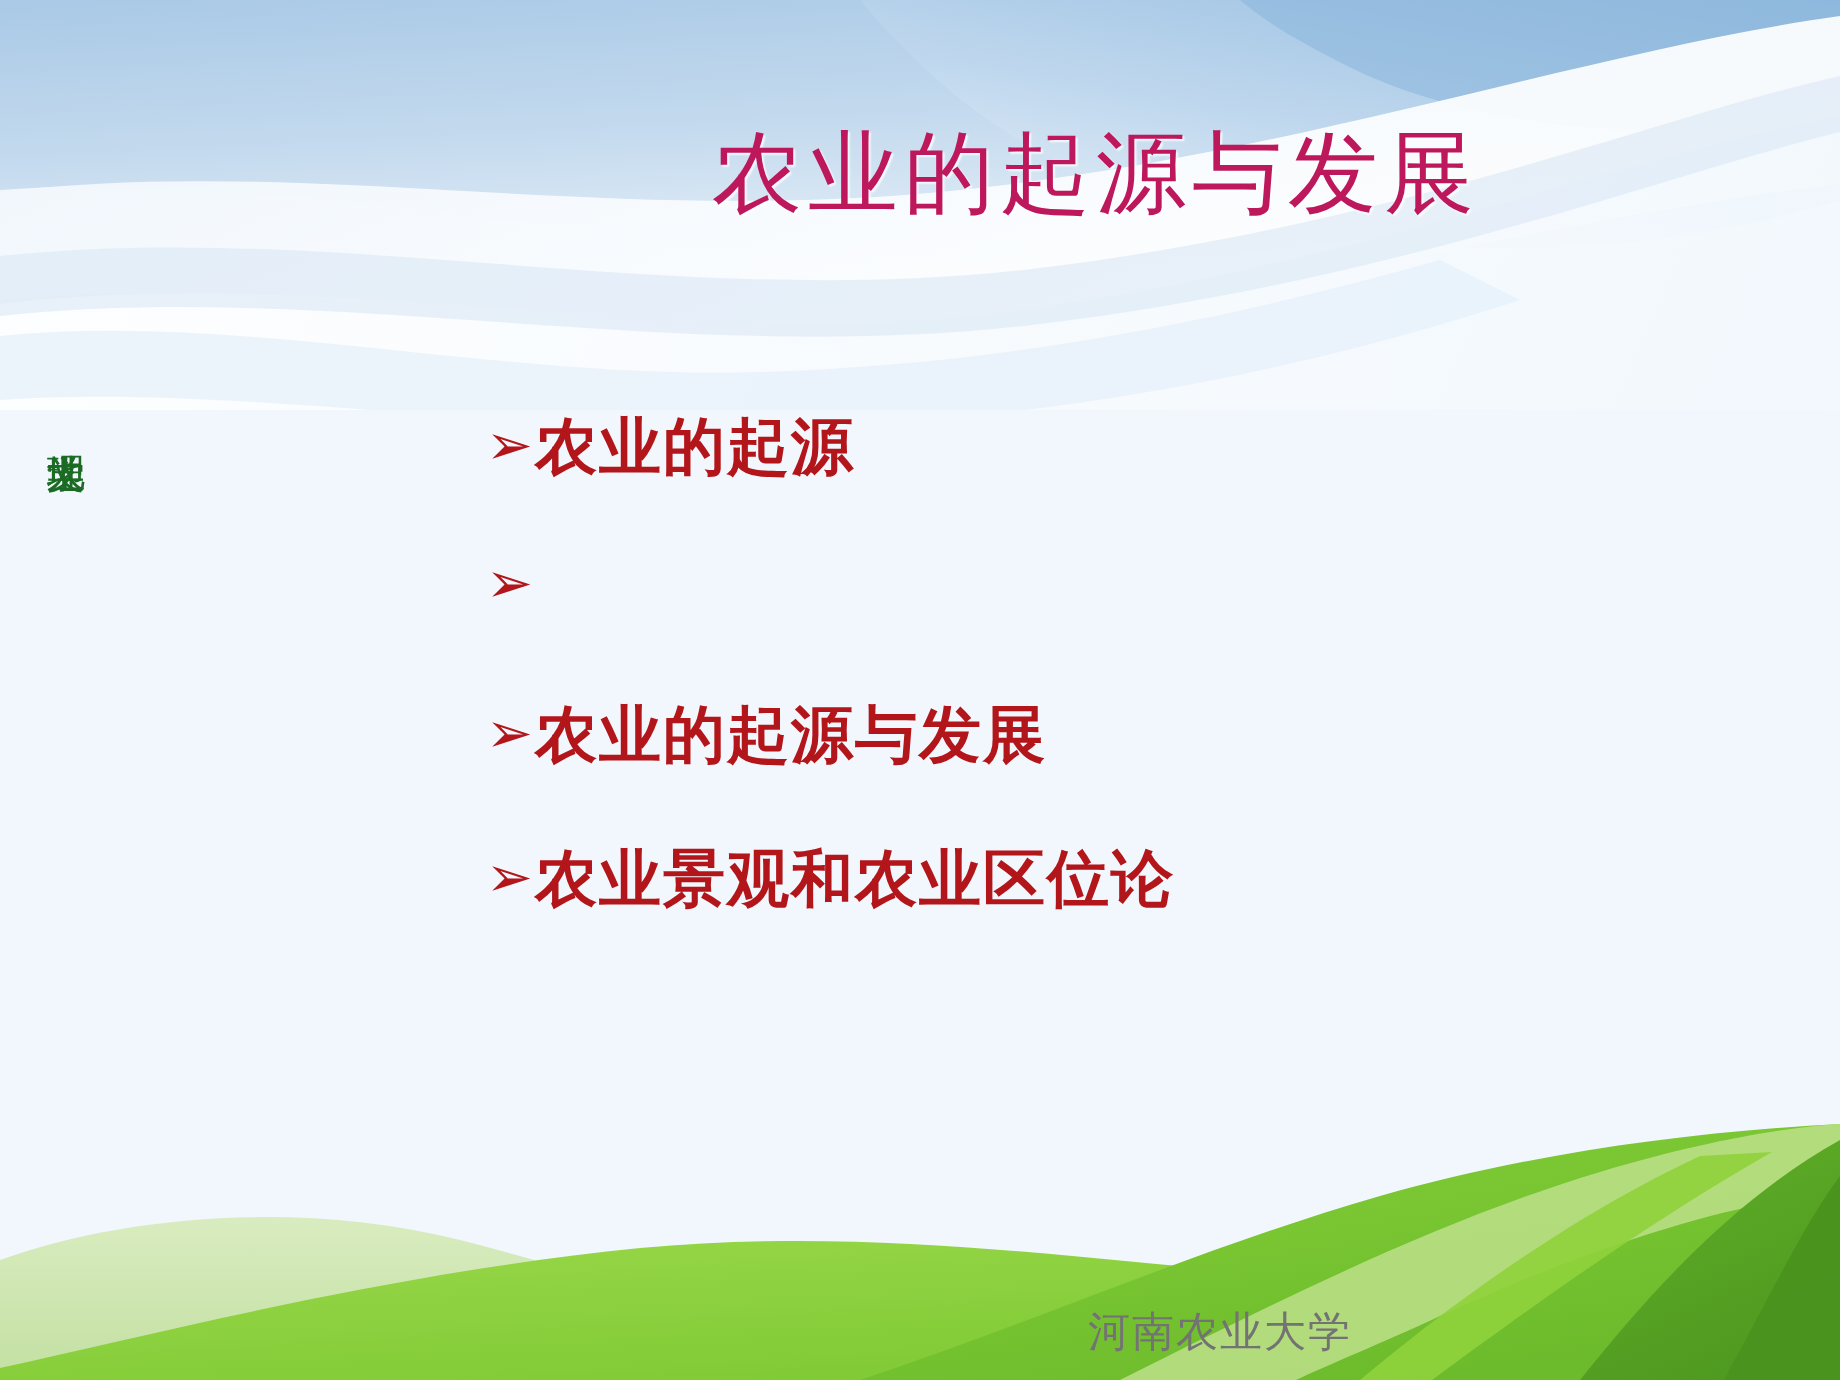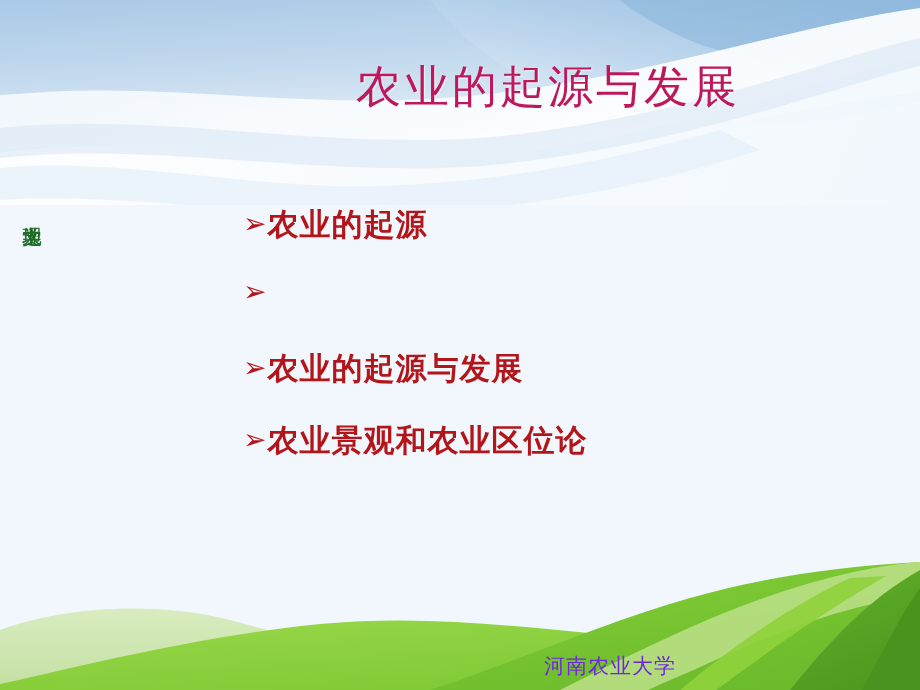--- a/index.html
+++ b/index.html
@@ -101,21 +101,21 @@
   #footer-text {
     position: absolute;
     left: 0;
     top: 652px;
     width: 920px;
     text-align: center;
     padding-left: 300px;
     box-sizing: border-box;
     font-size: 21px;
     letter-spacing: 1px;
-    color: #6d28d9;
+    color: #737373;
     font-family: "DejaVu Serif", "Liberation Serif", serif;
     white-space: nowrap;
   }
 </style>
 </head>
 <body>
 
 <div id="slide">
 
   <svg class="bg-layer" viewBox="0 0 920 690" preserveAspectRatio="none" xmlns="http://www.w3.org/2000/svg">

